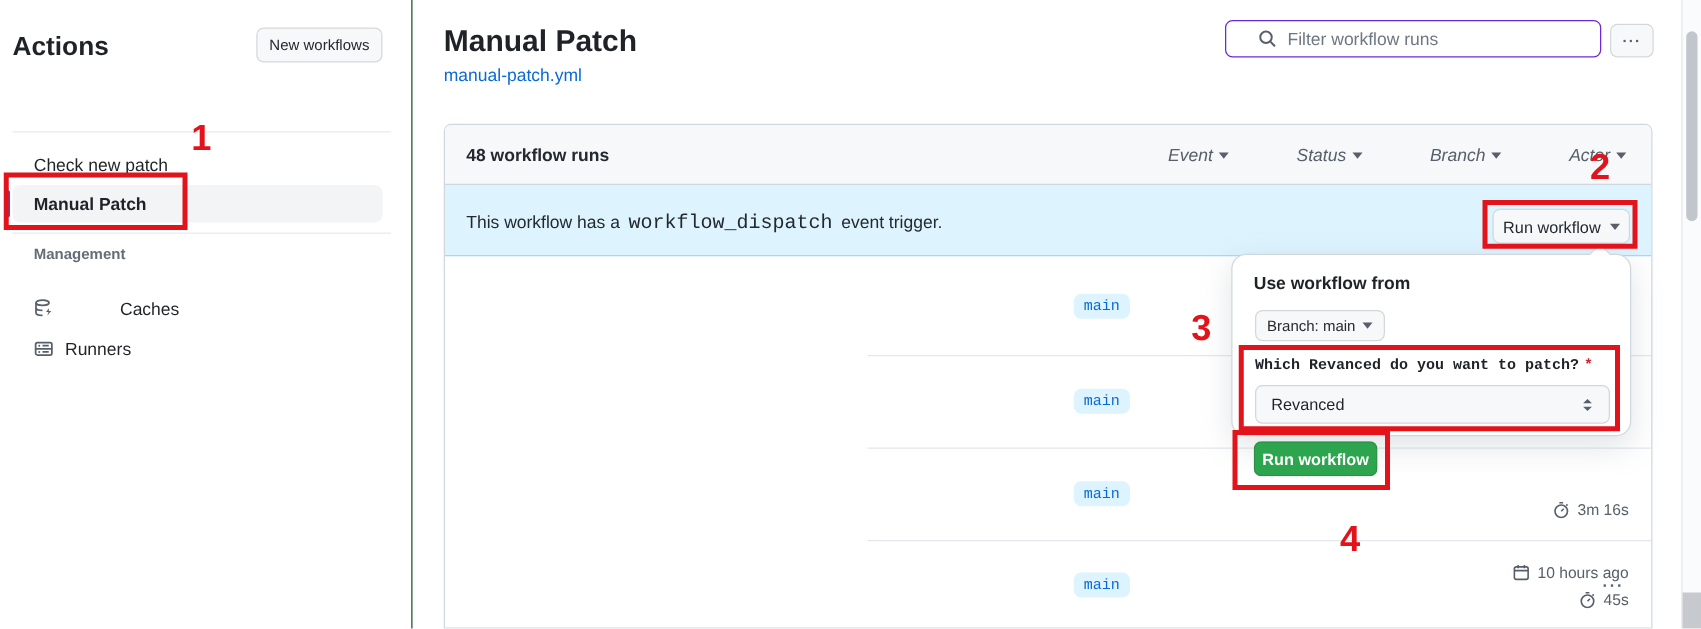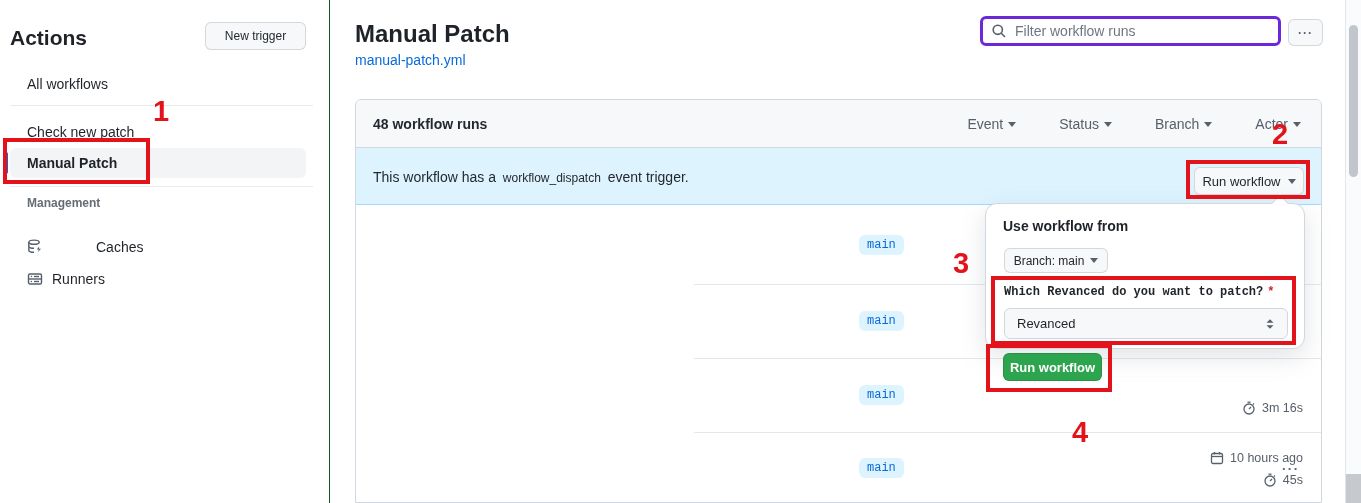--- a/index.html
+++ b/index.html
@@ -23,36 +23,36 @@
   .d1 { top: 105px; } .d2 { top: 186px; }
   .mgmt-label { position: absolute; left: 27px; top: 196px; font-size: 12px; font-weight: 700; color: #656d76; }
   .side-item.icon-item { padding-left: 0; font-weight: 400; }
   .side-item.caches { top: 232px; left: 27px; width: 280px; gap: 44px; }
   .side-item.runners { top: 264px; left: 27px; width: 280px; }
   .side-icon { width: 16px; height: 16px; margin-right: 9px; flex: 0 0 auto; }
 
   
   .main-title { position: absolute; left: 355px; top: 20px; font-size: 24px; font-weight: 600; color: #1f2328; }
   .file-link { position: absolute; left: 355px; top: 52px; font-size: 14px; color: #0969da; text-decoration: none; cursor: pointer; }
-  .search-box { position: absolute; left: 980px; top: 16px; width: 301px; height: 30px; border: 3px solid #6d28d9; border-radius: 6px; background: #fff; display: flex; align-items: center; padding: 0 8px; }
+  .search-box { position: absolute; left: 980px; top: 16px; width: 301px; height: 30px; border: 1px solid #6d28d9; border-radius: 6px; background: #fff; display: flex; align-items: center; padding: 0 25px; }
   .search-box input { border: none; outline: none; flex: 1; font-size: 14px; color: #24292f; font-family: "Liberation Sans", sans-serif; background: transparent; }
   .search-box input::placeholder { color: #6e7781; }
   .search-glyph { width: 16px; height: 16px; margin-right: 8px; flex: 0 0 auto; }
   .kebab-btn { position: absolute; left: 1288px; top: 19px; width: 35px; height: 27px; letter-spacing: 1px; color: #57606a; font-weight: 700; }
 
   
   .card { position: absolute; left: 355px; top: 99px; width: 967px; height: 404px; border: 1px solid #d0d7de; border-radius: 6px 6px 0 0; background: #fff; overflow: hidden; }
   .card-header { position: absolute; left: 0; top: 0; right: 0; height: 48px; background: #f6f8fa; border-bottom: 1px solid #d0d7de; display: flex; align-items: center; }
   .runs-count { font-size: 14px; font-weight: 700; margin-left: 17px; color: #24292f; }
-  .filters { position: absolute; right: 20px; top: 0; height: 48px; display: flex; align-items: center; gap: 43px; }
+  .filters { position: absolute; right: 20px; top: 0; height: 48px; display: flex; align-items: center; gap: 54px; font-style: italic; }
   .filter { display: flex; align-items: center; gap: 5px; font-size: 14px; color: #57606a; cursor: pointer; }
   .caret { width: 0; height: 0; border-left: 4px solid transparent; border-right: 4px solid transparent; border-top: 5px solid #57606a; display: inline-block; }
   .banner { position: absolute; left: 0; top: 48px; right: 0; height: 57px; background: #ddf4ff; border-bottom: 1px solid rgba(84,174,255,0.4); }
   .banner-text { position: absolute; left: 17px; top: 21px; font-size: 14px; color: #24292f; }
-  .banner-text code { font-family: Liberation Sans, sans-serif; font-size: 12px; padding: 0 3px; }
+  .banner-text code { font-family: Liberation Mono, monospace; font-size: 16px; padding: 0 3px; }
   .run-workflow-dd { position: absolute; left: 838px; top: 19px; width: 110px; height: 28px; font-size: 13px; gap: 7px; background: #f6f8fa; }
 
   .run-row { position: absolute; left: 0; right: 0; }
   .row-1 { top: 105px; height: 79px; }
   .row-2 { top: 184px; height: 74px; }
   .row-3 { top: 258px; height: 74px; }
   .row-4 { top: 332px; height: 72px; }
   .row-divider { position: absolute; left: 338px; right: 0; top: 0; height: 1px; background: #e3e7eb; }
   .branch-badge { position: absolute; left: 503px; top: 50%; transform: translateY(-50%); background: #ddf4ff; color: #0969da; font-family: "Liberation Mono", "DejaVu Sans Mono", monospace; font-size: 12px; padding: 3px 8px; border-radius: 6px; cursor: pointer; }
   .meta { position: absolute; left: 797px; width: 150px; font-size: 12.5px; color: #57606a; }
@@ -92,25 +92,22 @@
 </style>
 </head>
 <body>
 
 <div class="screen">
 
   <div class="top-accent"></div>
 
   <aside class="sidebar">
     <div class="sidebar-title">Actions</div>
-    <button class="btn new-workflow-btn">New trigger</button>
-
-    <div class="side-item all">
-      <span>All workflows</span>
-    </div>
+    <button class="btn new-workflow-btn">New workflows</button>
+
     <div class="side-divider d1"></div>
     <div class="side-item check">
       <span>Check new patch</span>
     </div>
     <div class="side-item manual">
       <span>Manual Patch</span>
     </div>
     <div class="selected-bar"></div>
     <div class="side-divider d2"></div>
 

